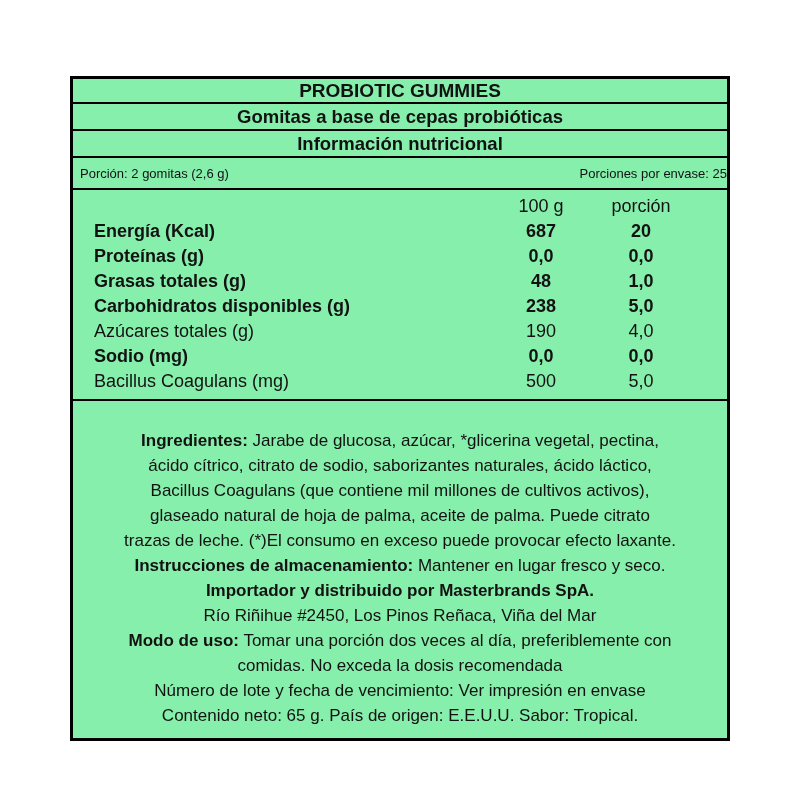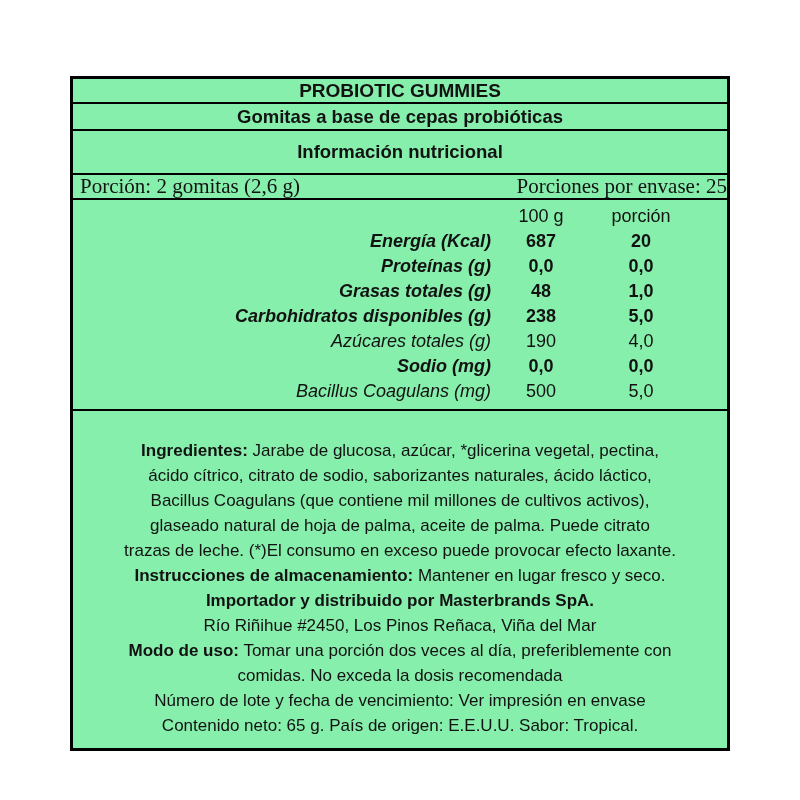--- a/index.html
+++ b/index.html
@@ -10,34 +10,34 @@
     position:absolute; left:70px; top:76px; width:660px;
     border:3px solid #000; background:#86efac;
   }
   .hrow {
     border-bottom:2px solid #000;
     display:flex; align-items:center; justify-content:center;
     overflow:hidden;
   }
   .r-title   { height:25px; font-weight:bold; font-size:19px; }
   .r-sub     { height:27px; font-weight:bold; font-size:18.5px; }
-  .r-info    { height:44px; font-weight:bold; font-size:18.5px; }
-  .r-serving { height:25px; font-size:21px; justify-content:flex-start;font-family:Liberation Serif, serif; }
+  .r-info    { height:27px; font-weight:bold; font-size:18.5px; }
+  .r-serving { height:32px; font-size:13px; justify-content:flex-start; }
   .serving-left  { padding-left:7px; width:52%; white-space:nowrap; }
   .serving-right { flex:1; white-space:nowrap;text-align:right; }
 
   .ntable { border-bottom:2px solid #000; padding:3px 0 5px; }
   .thead, .trow {
     display:flex; align-items:center;
     height:25px; font-size:18px;
     padding-left:21px; padding-right:36px;
     white-space:nowrap; overflow:hidden;
   }
   .thead { height:26px; }
-  .tname { flex:1; text-align:right;font-style:italic; }
+  .tname { flex:1; text-align:left; }
   .tcol  { width:100px; text-align:center; }
   .bold  { font-weight:bold; }
 
   .details {
     padding:27px 6px 10px;
     text-align:center;
     font-size:17px; line-height:25px;
     overflow:hidden;
     border-radius:28px;
   }

